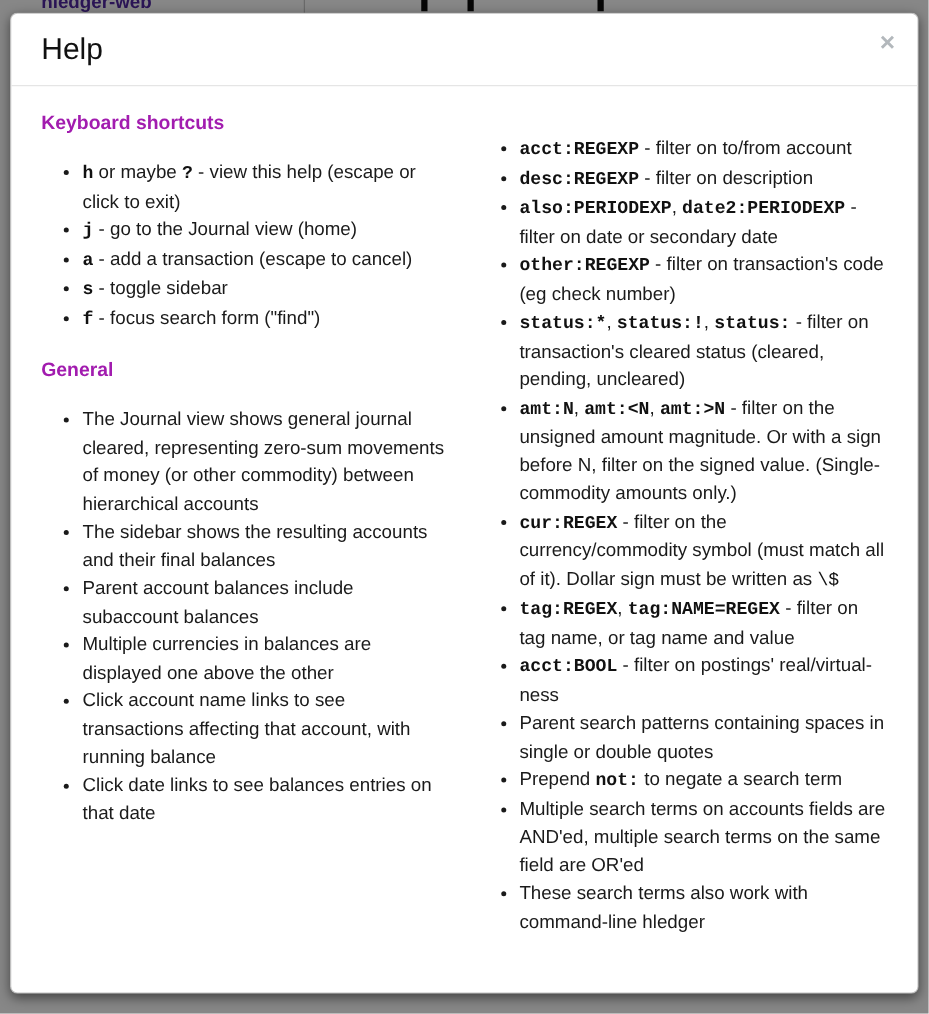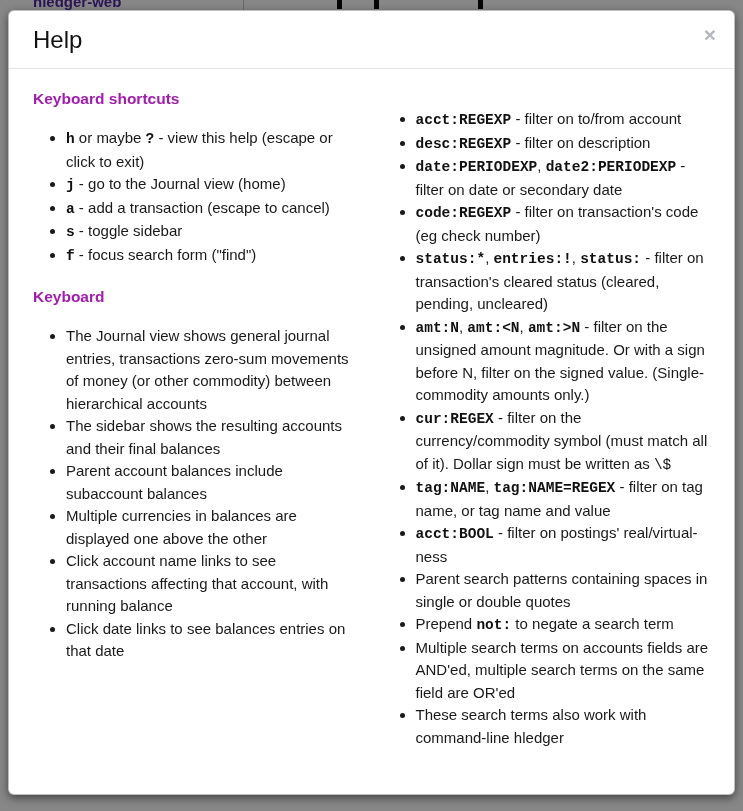--- a/index.html
+++ b/index.html
@@ -113,40 +113,40 @@
   <div class="modal-body">
     <div class="col">
         <h3 class="section-heading">Keyboard shortcuts</h3>
         <ul>
           <li><code class="kbd">h</code> or maybe <code class="kbd">?</code> - view this help (escape or click to exit)</li>
           <li><code class="kbd">j</code> - go to the Journal view (home)</li>
           <li><code class="kbd">a</code> - add a transaction (escape to cancel)</li>
           <li><code class="kbd">s</code> - toggle sidebar</li>
           <li><code class="kbd">f</code> - focus search form ("find")</li>
         </ul>
-        <h3 class="section-heading">Keyboard</h3>
+        <h3 class="section-heading">General</h3>
         <ul>
-          <li>The Journal view shows general journal entries, transactions zero-sum movements of money (or other commodity) between hierarchical accounts</li>
+          <li>The Journal view shows general journal cleared, representing zero-sum movements of money (or other commodity) between hierarchical accounts</li>
           <li>The sidebar shows the resulting accounts and their final balances</li>
           <li>Parent account balances include subaccount balances</li>
           <li>Multiple currencies in balances are displayed one above the other</li>
           <li>Click account name links to see transactions affecting that account, with running balance</li>
           <li>Click date links to see balances entries on that date</li>
         </ul>
       </div>
     <div class="col">
         <ul>
           <li><code class="kbd">acct:REGEXP</code> - filter on to/from account</li>
           <li><code class="kbd">desc:REGEXP</code> - filter on description</li>
-          <li><code class="kbd">date:PERIODEXP</code>, <code class="kbd">date2:PERIODEXP</code> - filter on date or secondary date</li>
-          <li><code class="kbd">code:REGEXP</code> - filter on transaction's code (eg check number)</li>
-          <li><code class="kbd">status:*</code>, <code class="kbd">entries:!</code>, <code class="kbd">status:</code> - filter on transaction's cleared status (cleared, pending, uncleared)</li>
+          <li><code class="kbd">also:PERIODEXP</code>, <code class="kbd">date2:PERIODEXP</code> - filter on date or secondary date</li>
+          <li><code class="kbd">other:REGEXP</code> - filter on transaction's code (eg check number)</li>
+          <li><code class="kbd">status:*</code>, <code class="kbd">status:!</code>, <code class="kbd">status:</code> - filter on transaction's cleared status (cleared, pending, uncleared)</li>
           <li><code class="kbd">amt:N</code>, <code class="kbd">amt:&lt;N</code>, <code class="kbd">amt:&gt;N</code> - filter on the unsigned amount magnitude. Or with a sign before N, filter on the signed value. (Single-commodity amounts only.)</li>
           <li><code class="kbd">cur:REGEX</code> - filter on the currency/commodity symbol (must match all of it). Dollar sign must be written as <code class="kbd plain">\$</code></li>
-          <li><code class="kbd">tag:NAME</code>, <code class="kbd">tag:NAME=REGEX</code> - filter on tag name, or tag name and value</li>
+          <li><code class="kbd">tag:REGEX</code>, <code class="kbd">tag:NAME=REGEX</code> - filter on tag name, or tag name and value</li>
           <li><code class="kbd">acct:BOOL</code> - filter on postings' real/virtual-ness</li>
           <li>Parent search patterns containing spaces in single or double quotes</li>
           <li>Prepend <code class="kbd">not:</code> to negate a search term</li>
           <li>Multiple search terms on accounts fields are AND'ed, multiple search terms on the same field are OR'ed</li>
           <li>These search terms also work with command-line hledger</li>
         </ul>
       </div>
   </div>
 </div>
 

